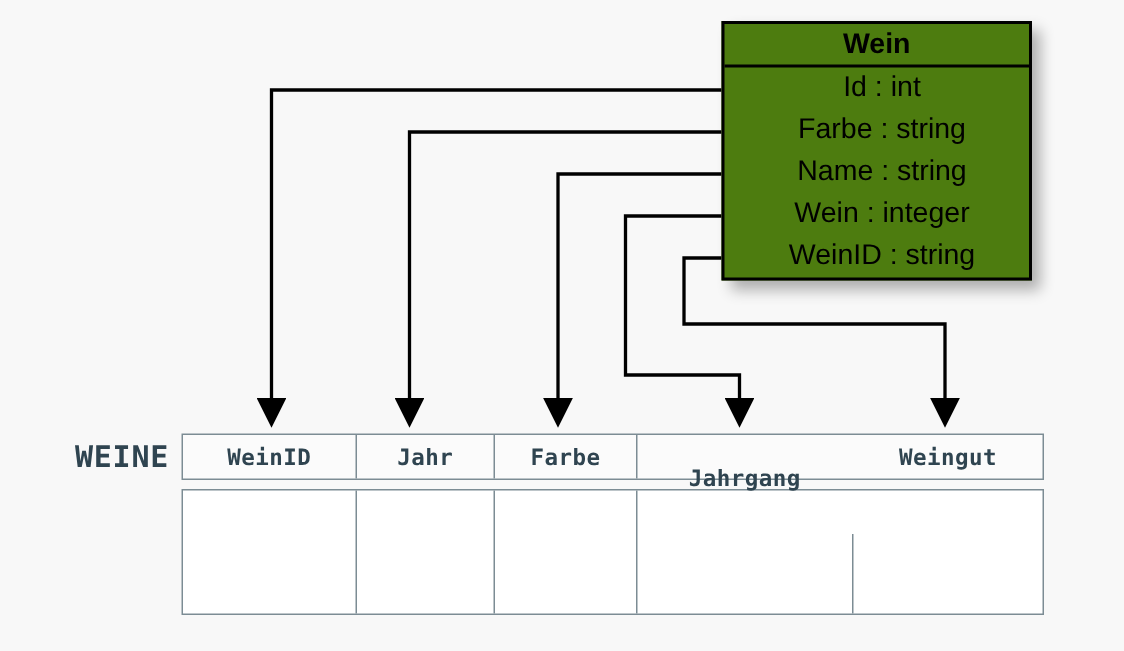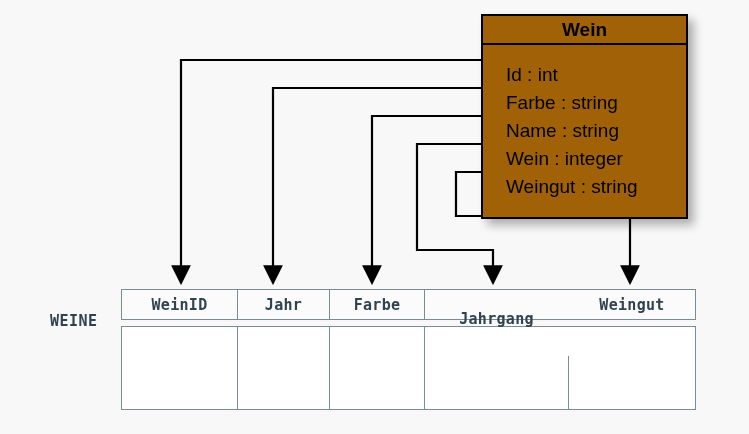--- a/index.html
+++ b/index.html
@@ -28,55 +28,56 @@
     width: 749px;
     height: 434px;
   }
 
   
   .uml-class {
     position: absolute;
     left: 481px;
     top: 14px;
     width: 207px;
-    background: #a16207;
+    background: #4d7c0f;
     border: 2px solid #000000;
     box-sizing: border-box;
     box-shadow: 6px 6px 9px rgba(0, 0, 0, 0.30);
   }
   .uml-title {
     text-align: center;
     font-size: 19px;
     font-weight: bold;
     color: #000000;
     line-height: 28px;
     height: 29px;
     border-bottom: 2px solid #000000;
     box-sizing: border-box;
   }
   .uml-attrs {
-    padding: 16px;
+    padding: 0;
+    text-align: center;
   }
   .uml-attr {
     font-size: 19px;
     color: #000000;
     line-height: 28px;
     height: 28px;
     padding-left: 7px;
     white-space: nowrap;
     box-sizing: border-box;
   }
 
   
   .rel-label {
     position: absolute;
     left: 50px;
-    top: 312px;
+    top: 292px;
     font-family: "DejaVu Sans Mono", monospace;
-    font-size: 15px;
+    font-size: 20px;
     font-weight: bold;
     color: #2f4450;
     letter-spacing: 0.5px;
   }
   .rel-table {
     position: absolute;
     left: 121px;
     top: 289px;
   }
   .rel-header {
@@ -142,21 +143,21 @@
     <path d="M 481 172 L 456 172 L 456 216 L 630 216 L 630 268" fill="none" stroke="#000000" stroke-width="2.2" marker-end="url(#arrowhead)"></path>
   </svg>
 
   <div class="uml-class">
     <div class="uml-title">Wein</div>
     <div class="uml-attrs">
       <div class="uml-attr">Id : int</div>
       <div class="uml-attr">Farbe : string</div>
       <div class="uml-attr">Name : string</div>
       <div class="uml-attr">Wein : integer</div>
-      <div class="uml-attr">Weingut : string</div>
+      <div class="uml-attr">WeinID : string</div>
     </div>
   </div>
 
   <div class="rel-label">WEINE</div>
 
   <div class="rel-table">
     <div class="rel-header">
       <div class="cell c0">WeinID</div>
       <div class="cell c1">Jahr</div>
       <div class="cell c2">Farbe</div>

